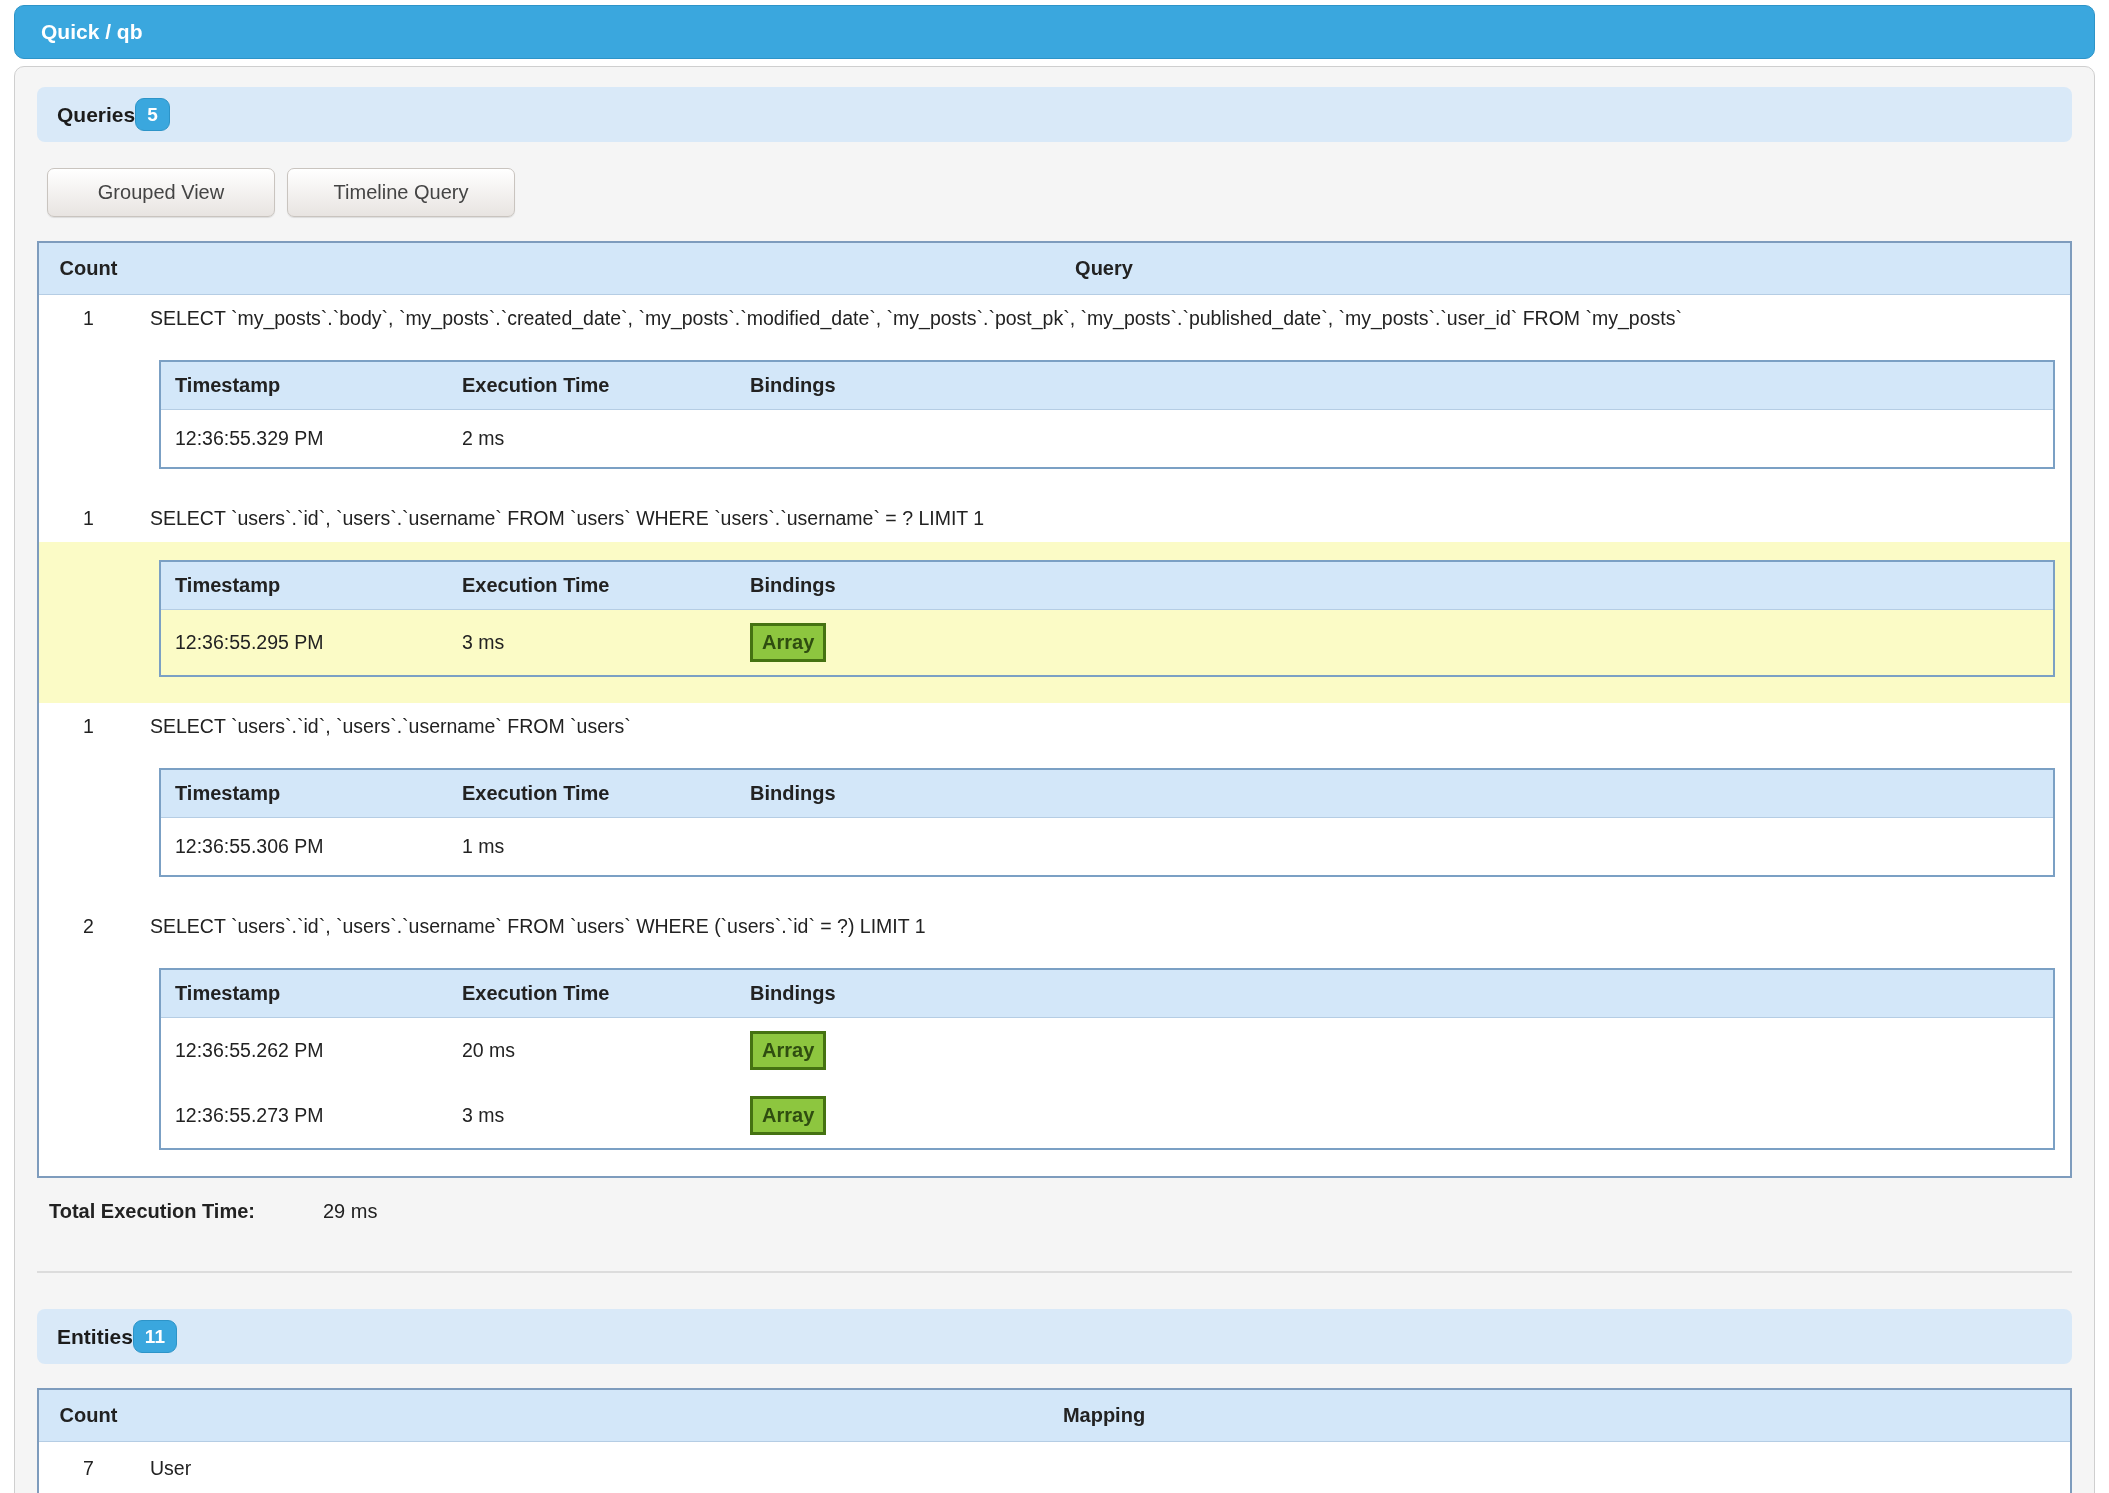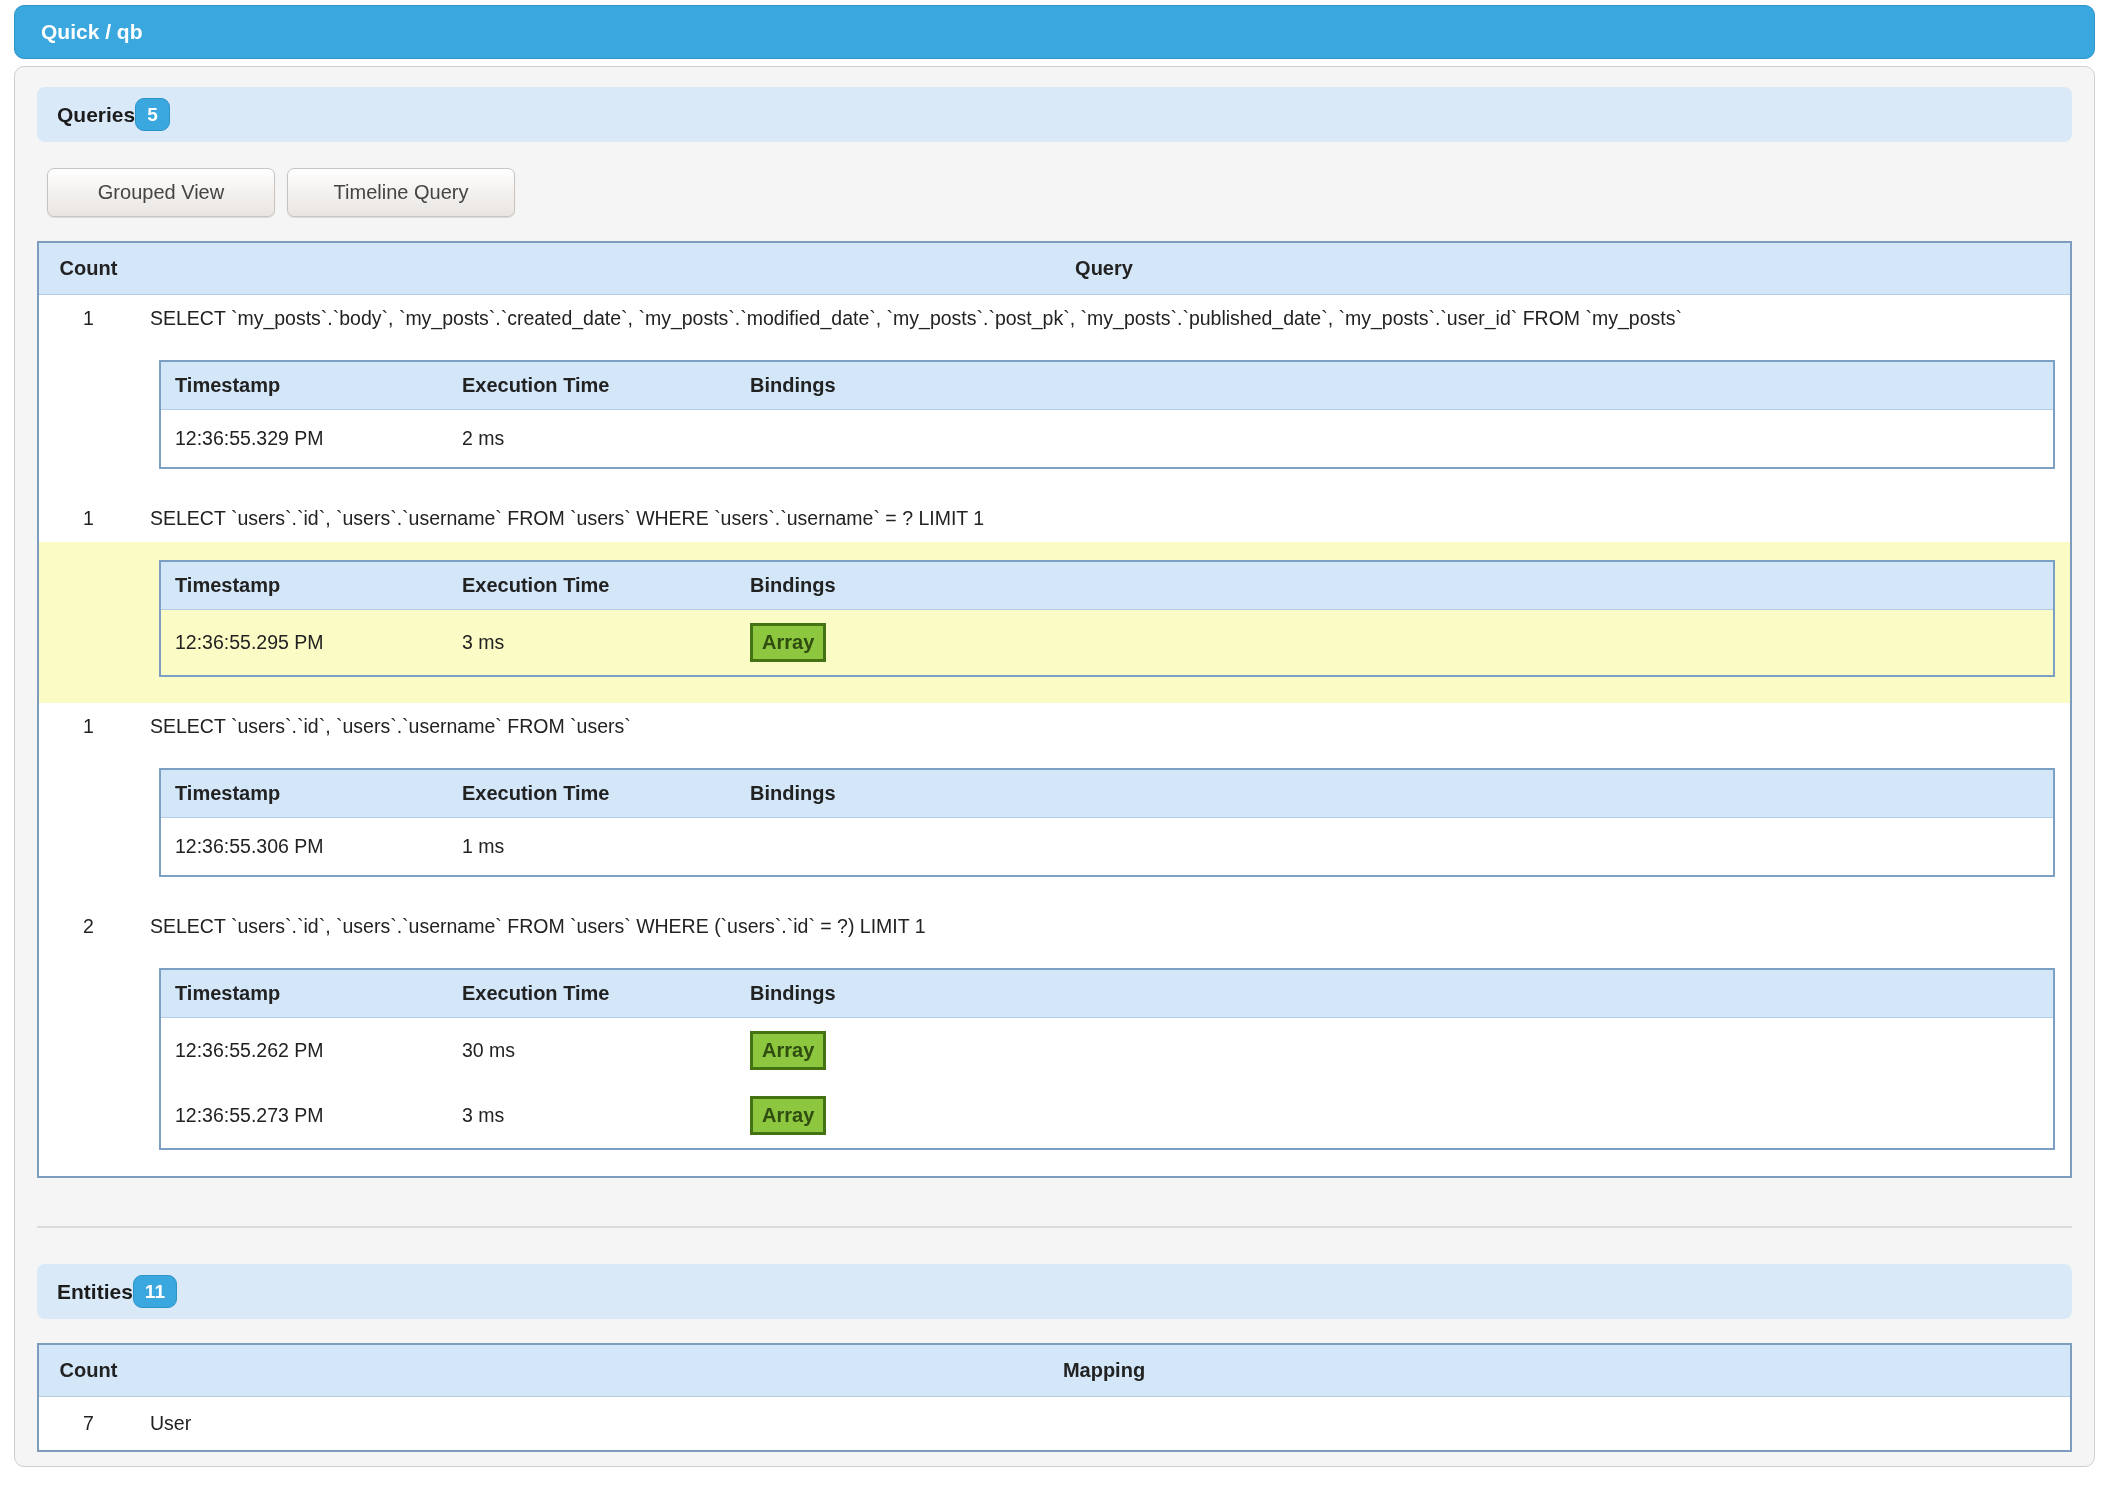--- a/index.html
+++ b/index.html
@@ -253,40 +253,44 @@
         <thead>
           <tr>
             <th class="ts-h">Timestamp</th>
             <th class="et-h">Execution Time</th>
             <th>Bindings</th>
           </tr>
         </thead>
         <tbody class="exec-tbody">
   <tr class="exec-row">
     <td>12:36:55.262 PM</td>
-    <td>30 ms</td>
+    <td>20 ms</td>
     <td class="bindings-cell">
       <button class="array-btn">Array</button>
     </td>
   </tr>
 
   <tr class="exec-row">
     <td>12:36:55.273 PM</td>
     <td>3 ms</td>
     <td class="bindings-cell">
       <button class="array-btn">Array</button>
     </td>
   </tr>
 </tbody>
       </table>
     </td>
   </tr>
 </tbody>
   </table>
 
+  <div class="total-row">
+    <span class="total-label">Total Execution Time:</span>
+    <span>29 ms</span>
+  </div>
 
   <hr class="divider">
 
   <div class="section-header entities-header">
     <span class="section-title">Entities</span>
     <span class="badge">11</span>
   </div>
 
   <table class="data-table">
     <thead>

